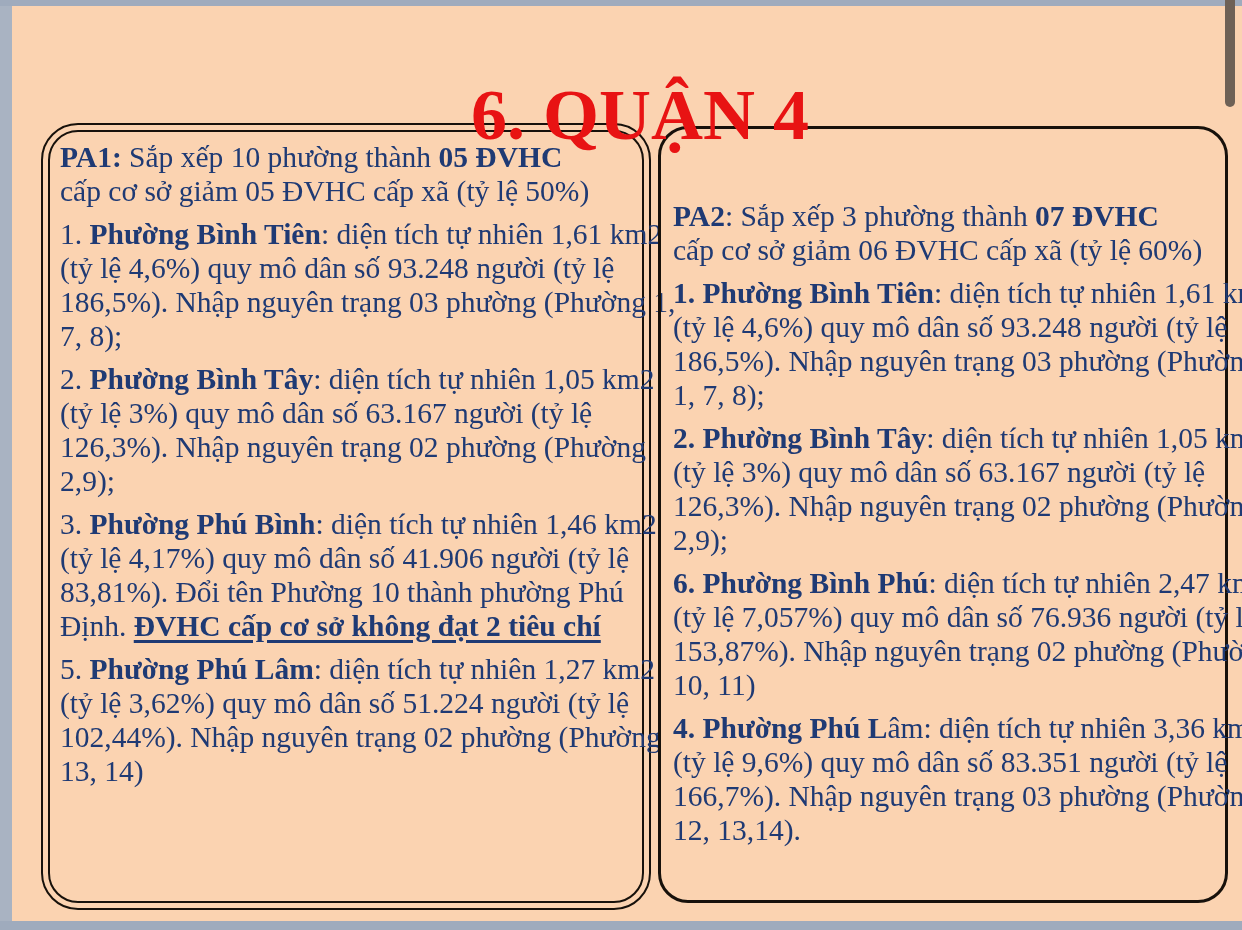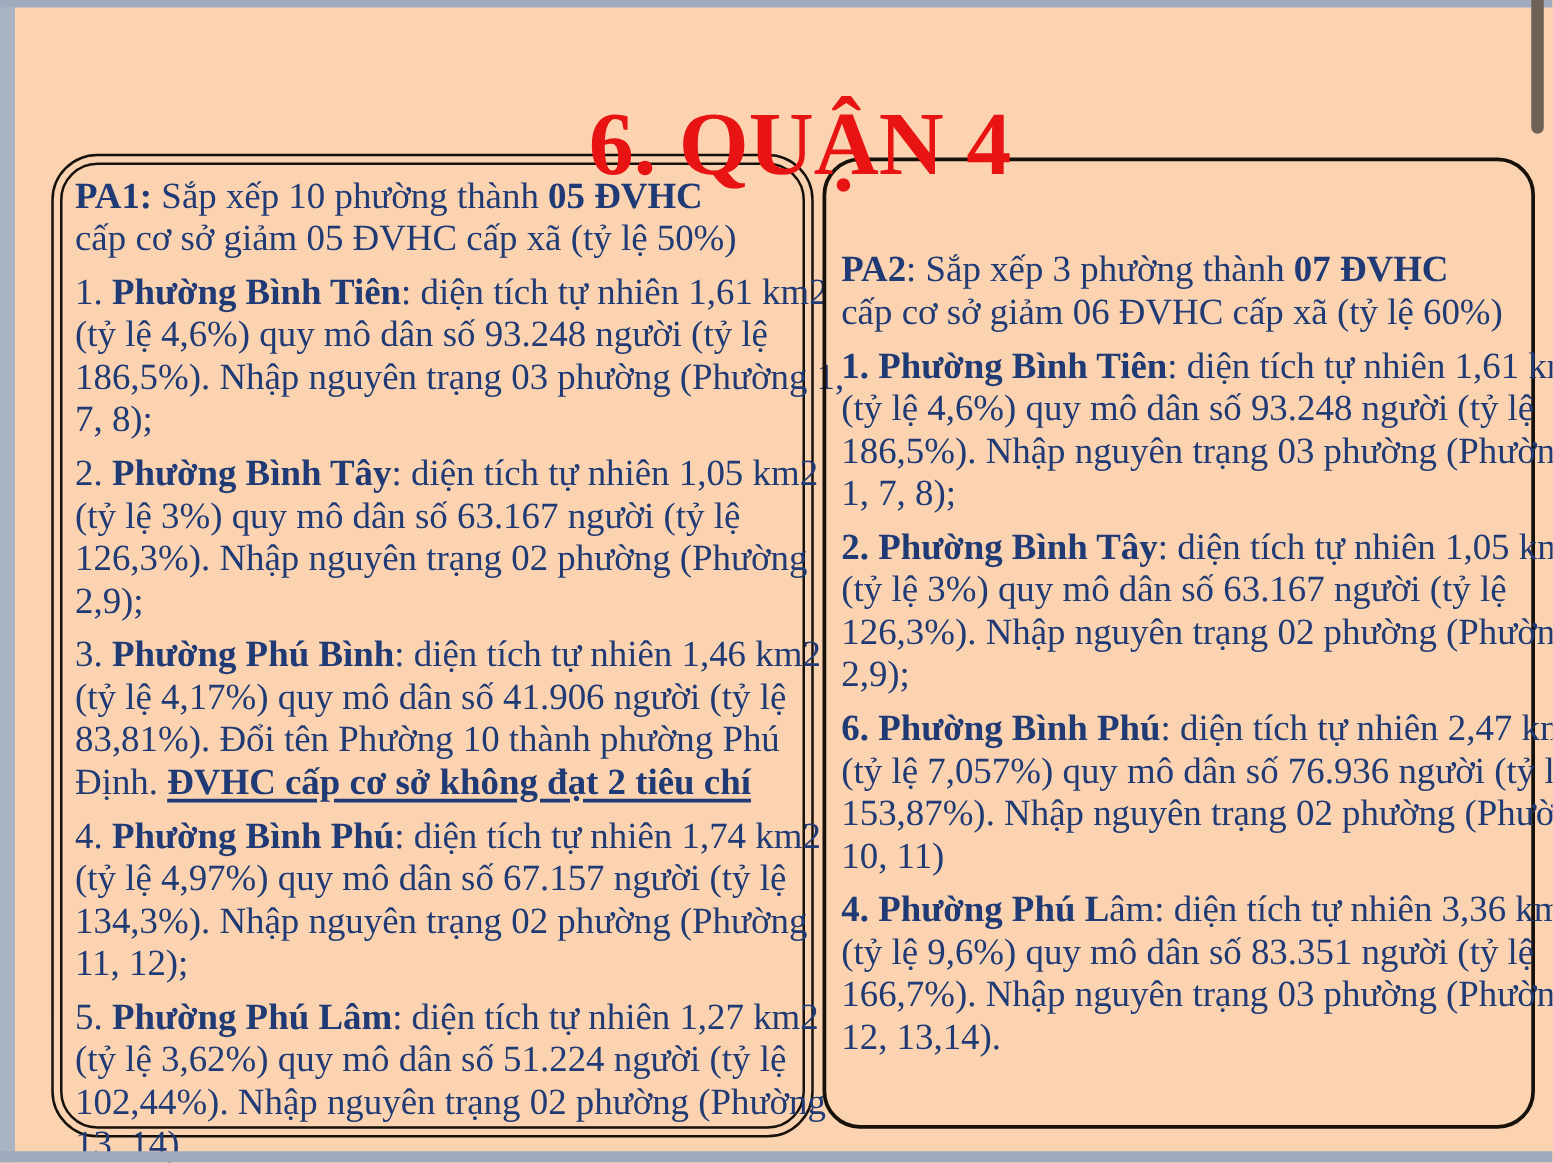--- a/index.html
+++ b/index.html
@@ -59,24 +59,20 @@
 186,5%). Nhập nguyên trạng 03 phường (Phường 1,
 7, 8);</span></p>
       <p class="para"><span>2. </span><span class="b">Phường Bình Tây</span><span>: diện tích tự nhiên 1,05 km2
 (tỷ lệ 3%) quy mô dân số 63.167 người (tỷ lệ
 126,3%). Nhập nguyên trạng 02 phường (Phường
 2,9);</span></p>
       <p class="para"><span>3. </span><span class="b">Phường Phú Bình</span><span>: diện tích tự nhiên 1,46 km2
 (tỷ lệ 4,17%) quy mô dân số 41.906 người (tỷ lệ
 83,81%). Đổi tên Phường 10 thành phường Phú
 Định. </span><span class="b u">ĐVHC cấp cơ sở không đạt 2 tiêu chí</span></p>
-      <p class="para"><span>4. </span><span class="b">Phường Bình Phú</span><span>: diện tích tự nhiên 1,74 km2
-(tỷ lệ 4,97%) quy mô dân số 67.157 người (tỷ lệ
-134,3%). Nhập nguyên trạng 02 phường (Phường
-11, 12);</span></p>
       <p class="para"><span>5. </span><span class="b">Phường Phú Lâm</span><span>: diện tích tự nhiên 1,27 km2
 (tỷ lệ 3,62%) quy mô dân số 51.224 người (tỷ lệ
 102,44%). Nhập nguyên trạng 02 phường (Phường
 13, 14)</span></p>
     </div>
 </div>
 
 <div class="panel panel-pa2">
   <div class="panel-text">
       <p class="para"><span class="b">PA2</span><span>: Sắp xếp 3 phường thành </span><span class="b">07 ĐVHC</span><span>

